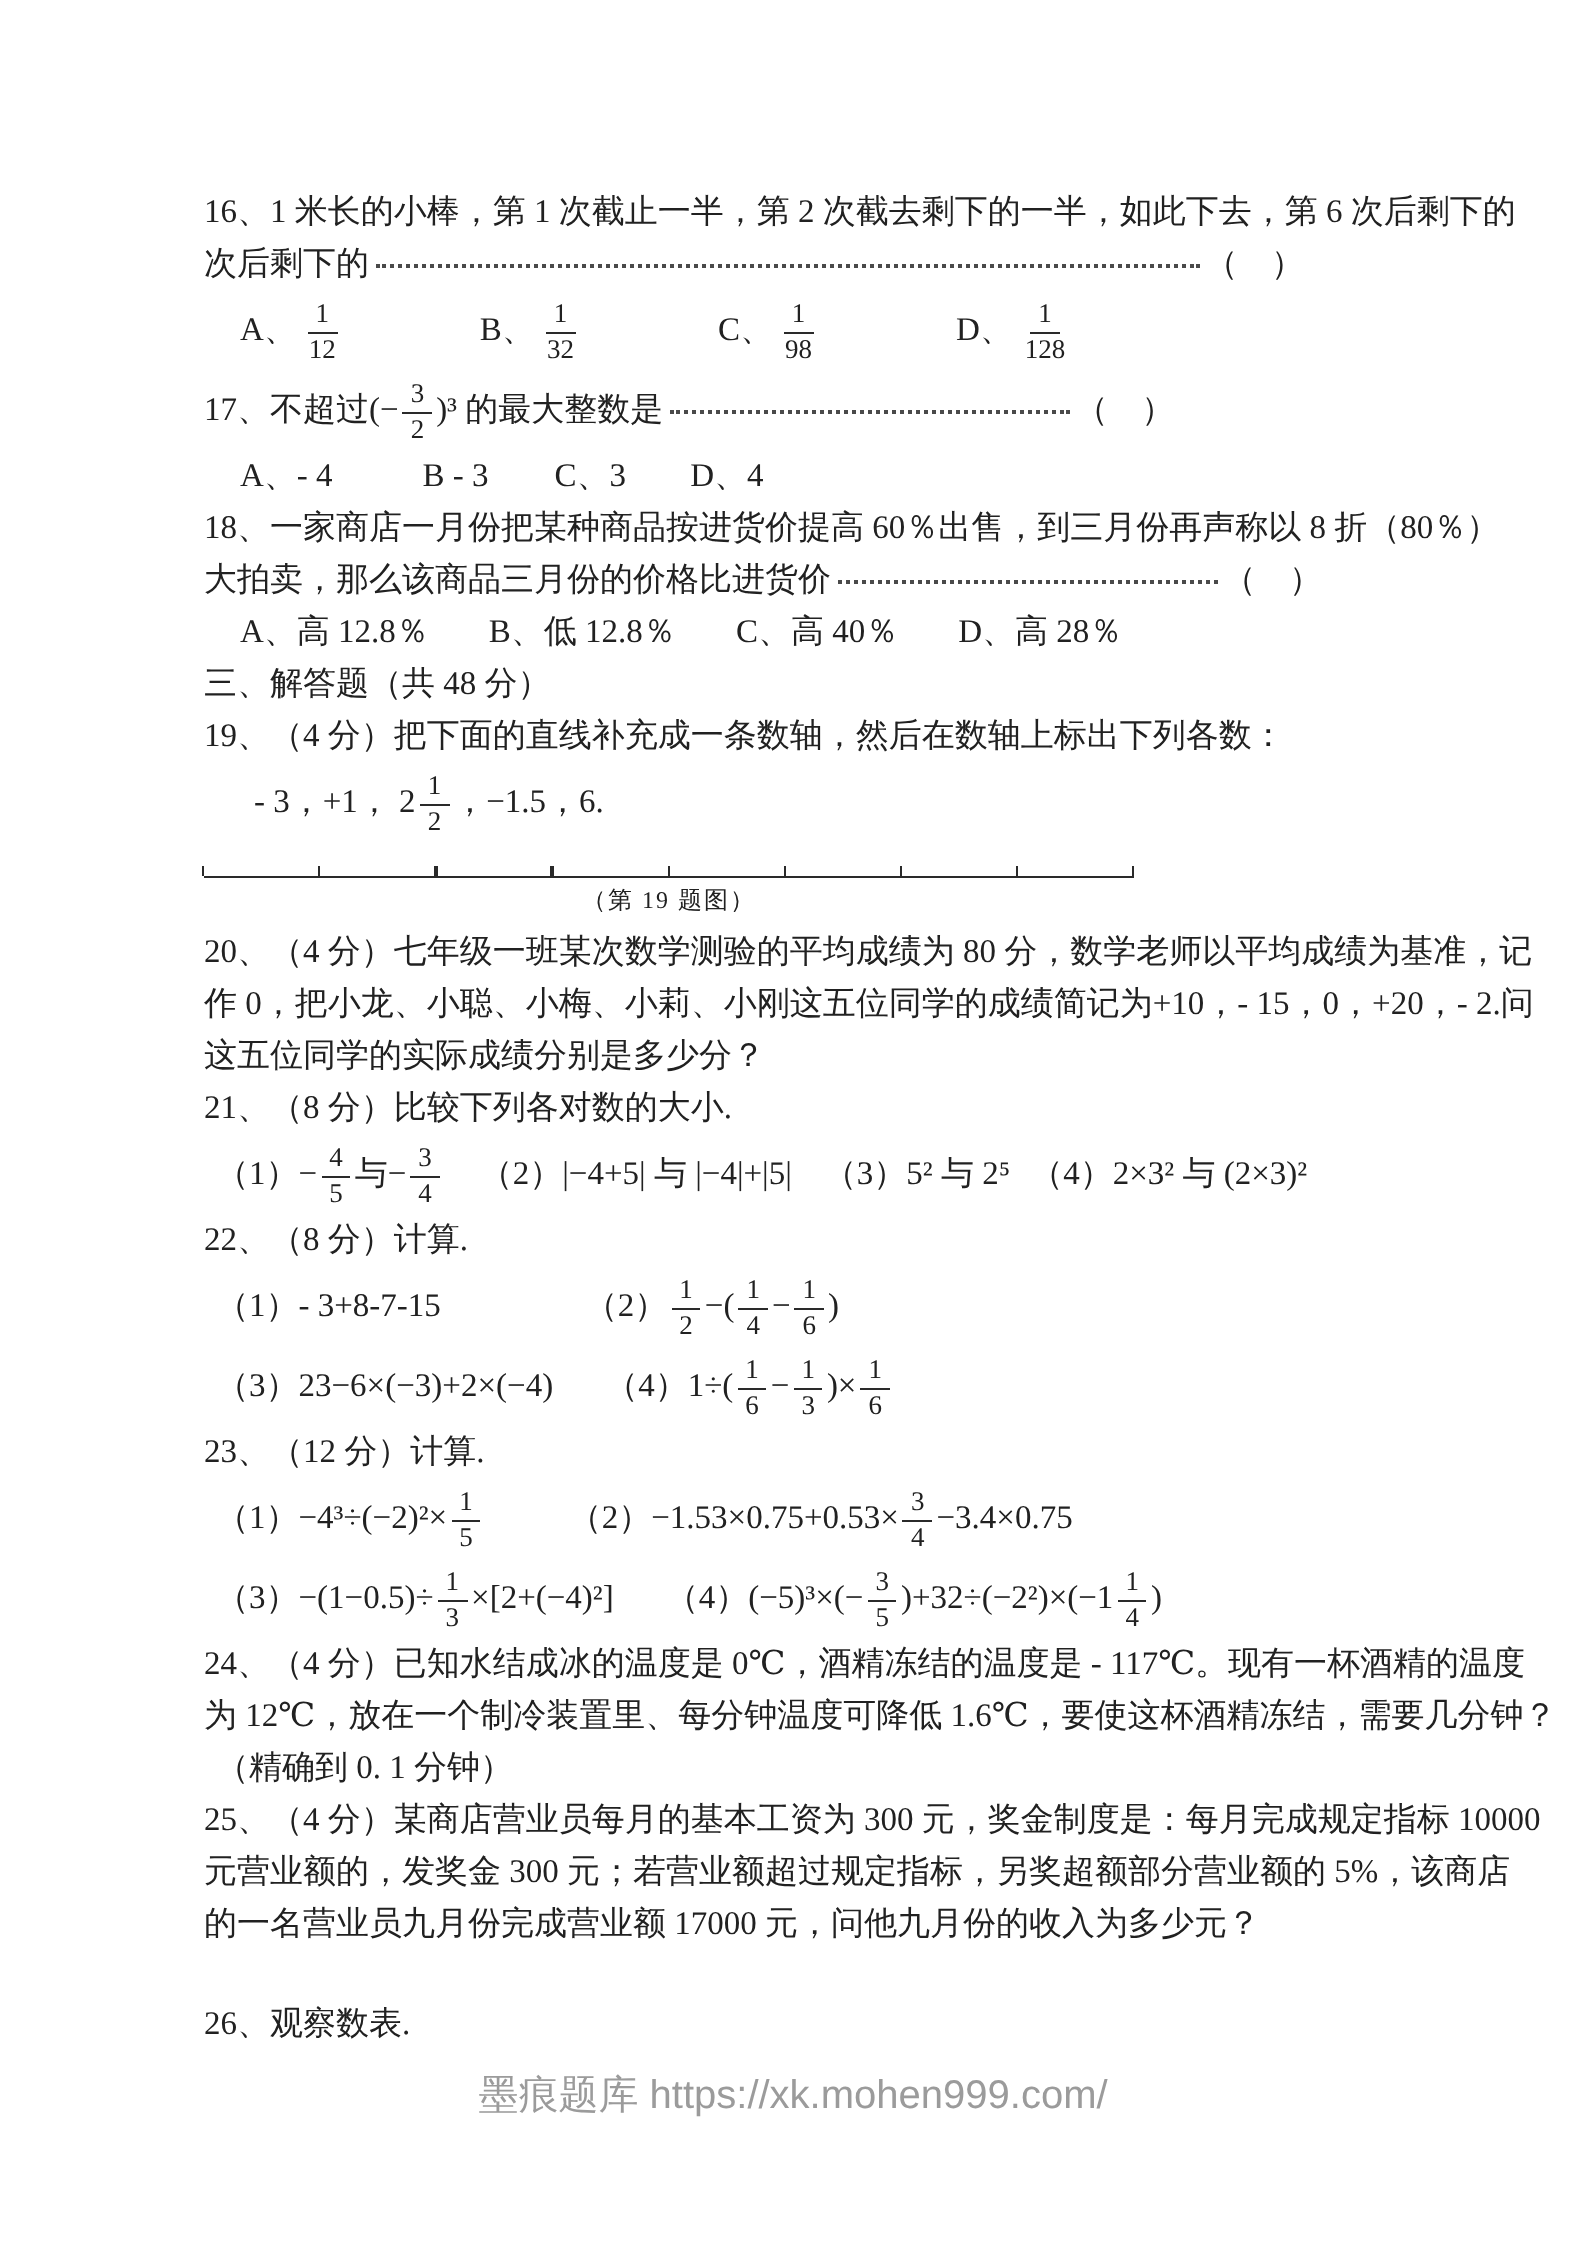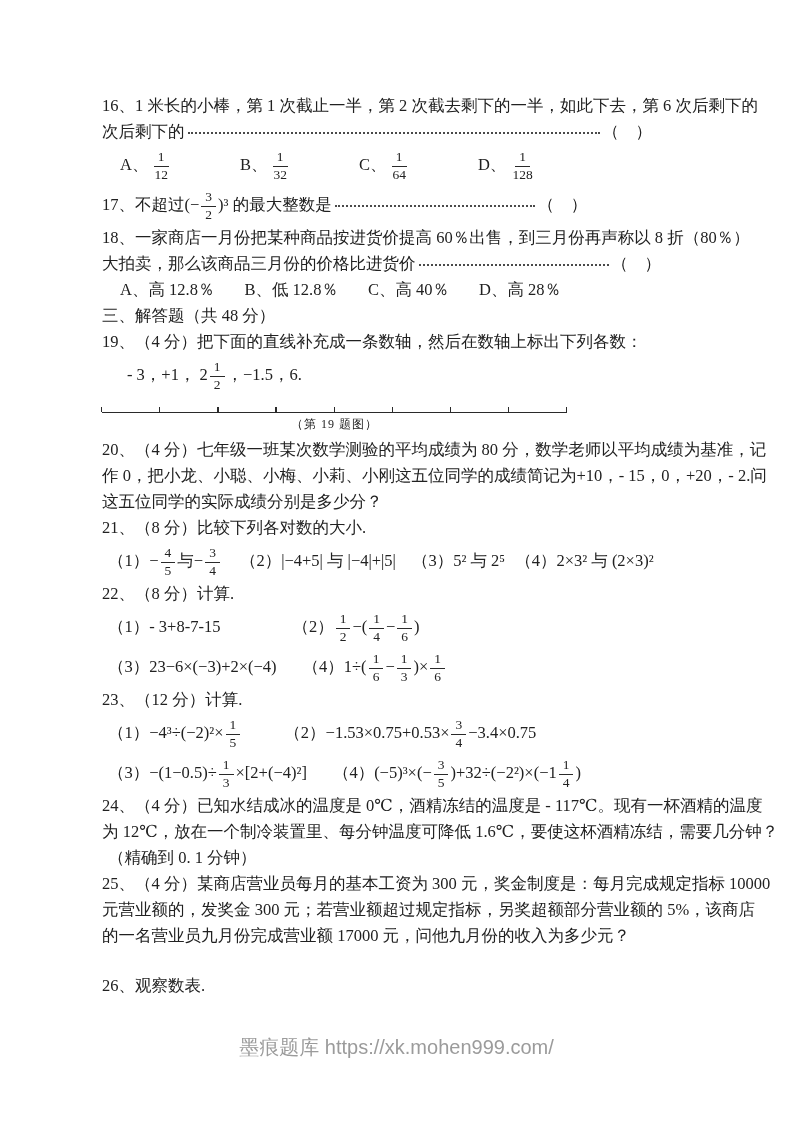--- a/index.html
+++ b/index.html
@@ -64,29 +64,30 @@
       <div class="block"><span>16、1 米长的小棒，第 1 次截止一半，第 2 次截去剩下的一半，如此下去，第 6 次后剩下的</span></div>
       <div class="block"><span>次后剩下的</span><span class="ld" style="width: 412px;"></span><span>（　）</span></div>
       <div class="block" style="padding-left: 18px; height: 40px; line-height: 40px;"><span>A、</span><span class="frac">
           <span class="fn">1</span>
           <span class="fd">12</span>
         </span><span class="sp" style="width: 66px;"></span><span>B、</span><span class="frac">
           <span class="fn">1</span>
           <span class="fd">32</span>
         </span><span class="sp" style="width: 66px;"></span><span>C、</span><span class="frac">
           <span class="fn">1</span>
-          <span class="fd">64</span>
+          <span class="fd">98</span>
         </span><span class="sp" style="width: 66px;"></span><span>D、</span><span class="frac">
           <span class="fn">1</span>
           <span class="fd">128</span>
         </span></div>
       <div class="block" style="height: 40px; line-height: 40px;"><span>17、不超过(−</span><span class="frac">
           <span class="fn">3</span>
           <span class="fd">2</span>
         </span><span>)³ 的最大整数是</span><span class="ld" style="width: 200px;"></span><span>（　）</span></div>
+      <div class="block" style="padding-left: 18px;"><span>A、- 4</span><span class="sp" style="width: 45px;"></span><span>B - 3</span><span class="sp" style="width: 33px;"></span><span>C、3</span><span class="sp" style="width: 32px;"></span><span>D、4</span></div>
       <div class="block"><span>18、一家商店一月份把某种商品按进货价提高 60％出售，到三月份再声称以 8 折（80％）</span></div>
       <div class="block"><span>大拍卖，那么该商品三月份的价格比进货价</span><span class="ld" style="width: 190px;"></span><span>（　）</span></div>
       <div class="block" style="padding-left: 18px;"><span>A、高 12.8％</span><span class="sp" style="width: 30px;"></span><span>B、低 12.8％</span><span class="sp" style="width: 30px;"></span><span>C、高 40％</span><span class="sp" style="width: 30px;"></span><span>D、高 28％</span></div>
       <div class="block"><span>三、解答题（共 48 分）</span></div>
       <div class="block"><span>19、（4 分）把下面的直线补充成一条数轴，然后在数轴上标出下列各数：</span></div>
       <div class="block" style="padding-left: 25px; height: 40px; line-height: 40px;"><span>- 3，+1， 2</span><span class="frac">
           <span class="fn">1</span>
           <span class="fd">2</span>
         </span><span>，−1.5，6.</span></div>
       <div class="block" style="margin-top: 8px;">

